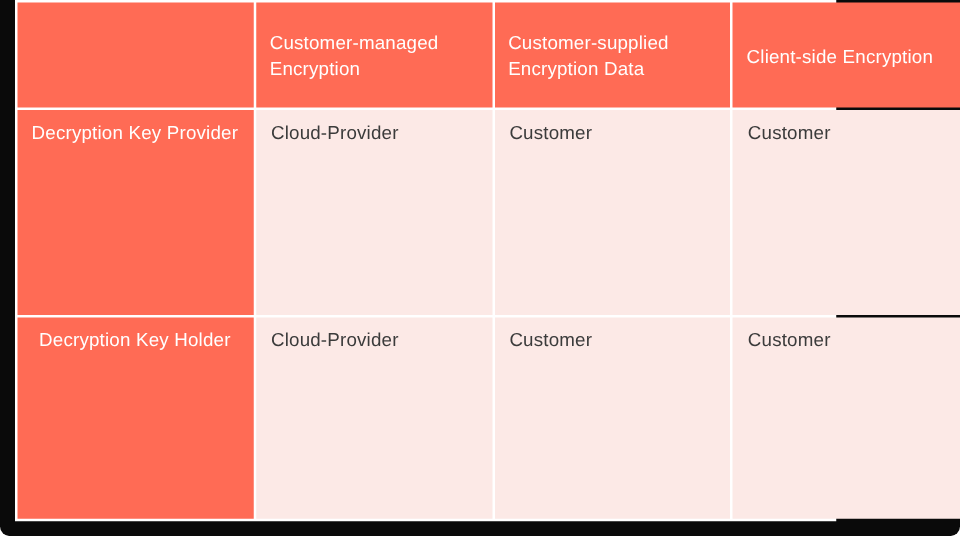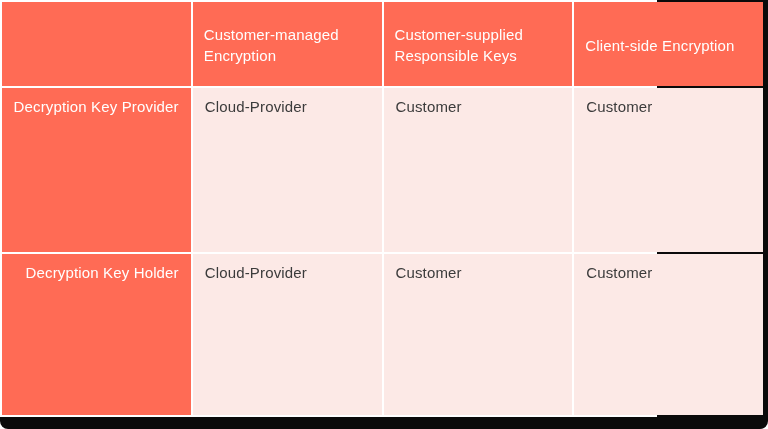--- a/index.html
+++ b/index.html
@@ -7,21 +7,21 @@
     position: relative;
     width: 768px;
     height: 429px;
     background: #0a0a0a;
     border-radius: 0 0 8px 8px;
     overflow: hidden;
     font-family: "Liberation Sans", "DejaVu Sans", sans-serif;
   }
   .table-wrap {
     position: absolute;
-    left: 0;
+    left: 12px;
     top: 0;
     width: 657px;
     height: 417px;
     background: #ffffff;
   }
   table.cmp {
     border-collapse: separate;
     border-spacing: 2px;
     table-layout: fixed;
     width: 765px;
@@ -39,21 +39,21 @@
     text-align: left;
     vertical-align: middle;
     padding: 2px 12px 0 11px;
     line-height: 1.4;
   }
   
   tbody th {
     background: #FF6B55;
     color: #ffffff;
     font-weight: normal;
-    text-align: right;
+    text-align: center;
     vertical-align: top;
     padding: 5px 12px 6px 11px;
     line-height: 1.85;
   }
   tbody td {
     background: #FCE9E6;
     color: #3B3B3B;
     text-align: left;
     vertical-align: top;
     padding: 5px 14px 6px 12px;
@@ -73,21 +73,21 @@
       <colgroup>
           <col>
           <col>
           <col>
           <col>
         </colgroup>
       <thead>
         <tr class="head-row">
           <th></th>
           <th>Customer-managed Encryption</th>
-          <th>Customer-supplied Responsible Keys</th>
+          <th>Customer-supplied Encryption Data</th>
           <th>Client-side Encryption</th>
         </tr>
       </thead>
       <tbody>
         <tr class="r1">
           <th>Decryption Key Provider</th>
           <td>Cloud-Provider</td>
           <td>Customer</td>
           <td>Customer</td>
         </tr>

